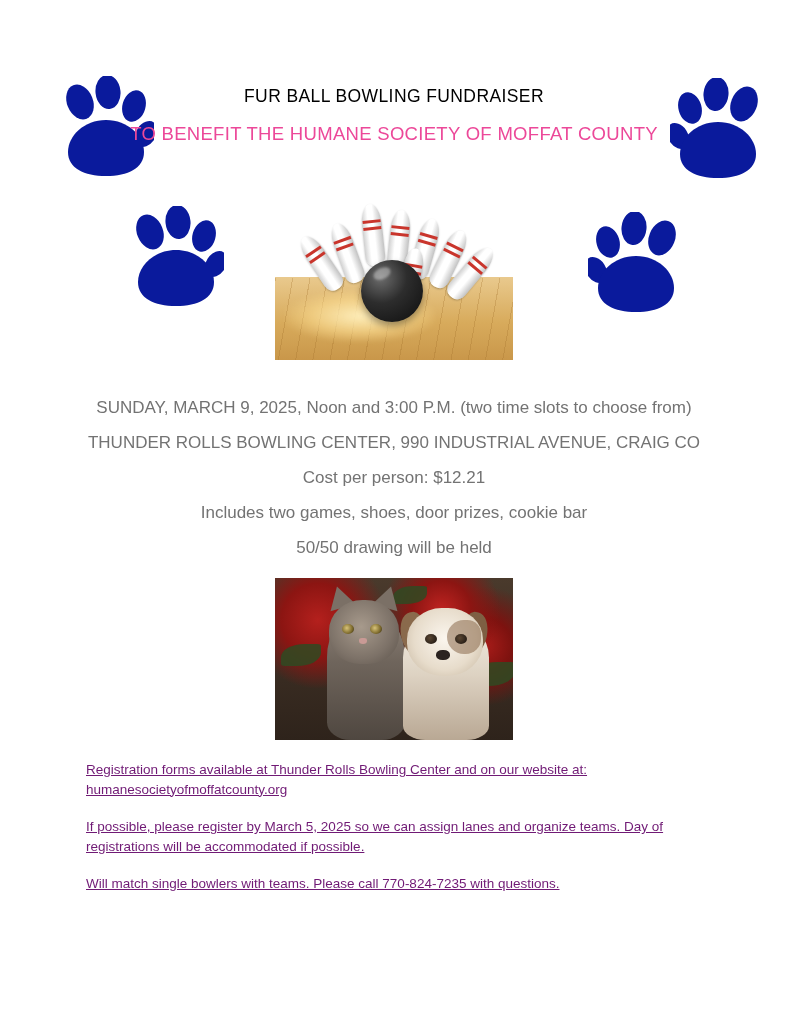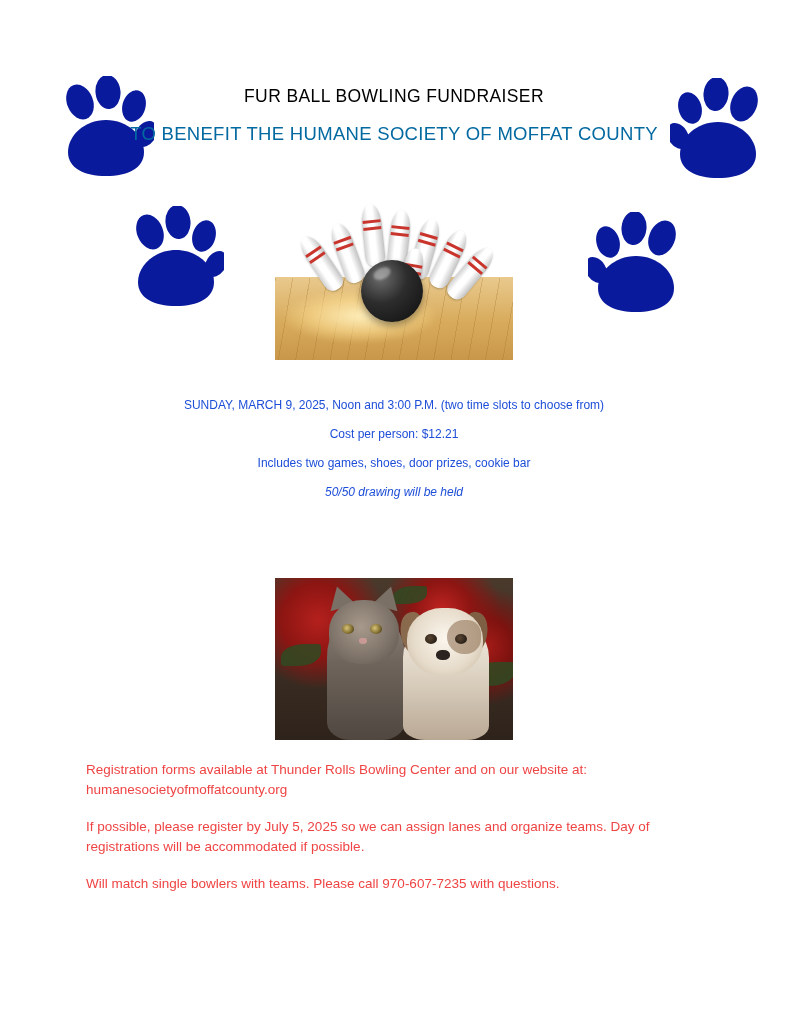--- a/index.html
+++ b/index.html
@@ -38,21 +38,21 @@
   .title-line-1 {
     font-size: 17.5px;
     letter-spacing: 0.4px;
     color: #000000;
     margin-bottom: 16px;
     white-space: nowrap;
   }
   .title-line-2 {
     font-size: 18.5px;
     letter-spacing: 0.3px;
-    color: #0369a1;
+    color: #ec4899;
     white-space: nowrap;
   }
 
   
   .bowling-image {
     position: absolute;
     left: 275px;
     top: 188px;
     width: 238px;
     height: 172px;
@@ -120,26 +120,26 @@
   }
 
   
   .details {
     position: absolute;
     left: 0; top: 398px;
     width: 788px;
     text-align: center;
   }
   .details .line {
-    font-size: 12px;
-    color: #1d4ed8;
+    font-size: 17px;
+    color: #737373;
     margin-bottom: 15px;
     white-space: nowrap;
   }
-  .details .line:last-child { margin-bottom: 0; font-style: italic; }
+  .details .line:last-child { margin-bottom: 0; }
 
   
   .pets-photo {
     position: absolute;
     left: 275px;
     top: 578px;
     width: 238px;
     height: 162px;
     overflow: hidden;
     background: #3a2a22;
@@ -248,21 +248,22 @@
     position: absolute;
     left: 86px;
     top: 760px;
     width: 600px;
     text-align: left;
   }
   .bottom-text p {
     margin: 0 0 18px 0;
     font-size: 13.5px;
     line-height: 1.45;
-    color: #ef4444;
+    color: #701a75;
+    text-decoration: underline;
   }
   .bottom-text p:last-child { margin-bottom: 0; }
 </style>
 </head>
 <body>
 
 <div class="flyer">
 
   <div class="paw" style="left:58px; top:76px;">
     <svg width="96" height="104" viewBox="0 0 96 104" aria-hidden="true">
@@ -347,20 +348,21 @@
         <i class="neck"></i>
       </div>
 
     <div class="ball" style="left:86px; top:72px;">
       <div class="ball-shine"></div>
     </div>
   </div>
 
   <div class="details">
     <div class="line">SUNDAY, MARCH 9, 2025, Noon and 3:00 P.M. (two time slots to choose from)</div>
+    <div class="line">THUNDER ROLLS BOWLING CENTER, 990 INDUSTRIAL AVENUE, CRAIG CO</div>
     <div class="line">Cost per person: $12.21</div>
     <div class="line">Includes two games, shoes, door prizes, cookie bar</div>
     <div class="line">50/50 drawing will be held</div>
   </div>
 
   <div class="pets-photo">
     <div class="pets-bg"></div>
     <div class="leaf" style="left:6px; top:66px; width:40px; height:22px;"></div>
     <div class="leaf" style="left:196px; top:84px; width:44px; height:24px;"></div>
     <div class="leaf" style="left:118px; top:8px; width:34px; height:18px;"></div>
@@ -378,17 +380,17 @@
     <div class="dog-ear-r"></div>
     <div class="dog-head"></div>
     <div class="dog-patch"></div>
     <div class="eye dog-eye-l"></div>
     <div class="eye dog-eye-r"></div>
     <div class="dog-nose"></div>
   </div>
 
   <div class="bottom-text">
     <p>Registration forms available at Thunder Rolls Bowling Center and on our website at: humanesocietyofmoffatcounty.org</p>
-    <p>If possible, please register by July 5, 2025 so we can assign lanes and organize teams.  Day of registrations will be accommodated if possible.</p>
-    <p>Will match single bowlers with teams.  Please call 970-607-7235 with questions.</p>
+    <p>If possible, please register by March 5, 2025 so we can assign lanes and organize teams.  Day of registrations will be accommodated if possible.</p>
+    <p>Will match single bowlers with teams.  Please call 770-824-7235 with questions.</p>
   </div>
 
 </div>
 
 </body></html>

